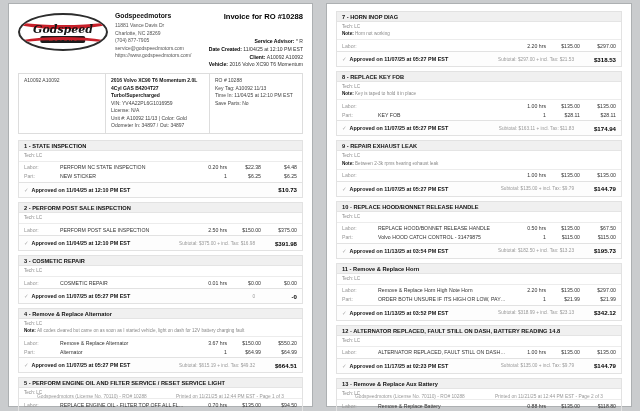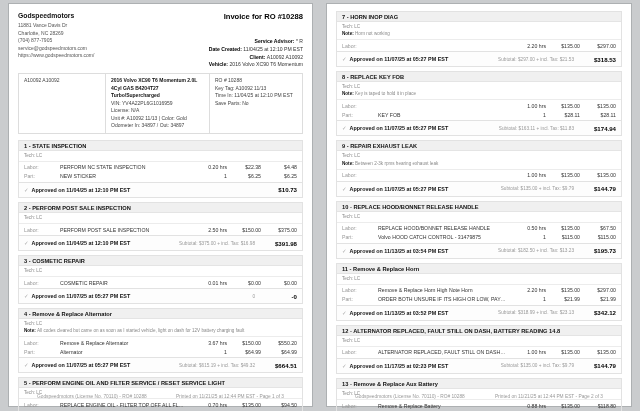--- a/index.html
+++ b/index.html
@@ -52,20 +52,26 @@
   .footer{position:absolute;left:0;right:0;bottom:7px;display:flex;justify-content:space-between;padding:0 28px;font-size:4.8px;color:#999;}
 </style>
 </head>
 <body>
 
 <div class="canvas">
 
   <div class="page" id="page1">
     <div class="page-inner">
       <div class="hdr">
+        <div class="logo">
+          <div class="logo-oval">
+            <div class="logo-text">Godspeed</div>
+            <div class="logo-motors">MOTORS</div>
+          </div>
+        </div>
         <div class="shop">
           <div class="name">Godspeedmotors</div>
           <div>11881 Vance Davis Dr</div>
           <div>Charlotte, NC 28269</div>
           <div>(704) 877-7905</div>
           <div>service@godspeedmotors.com</div>
           <div>https://www.godspeedmotors.com/</div>
         </div>
         <div class="inv">
           <div class="title">Invoice for RO #10288</div>

